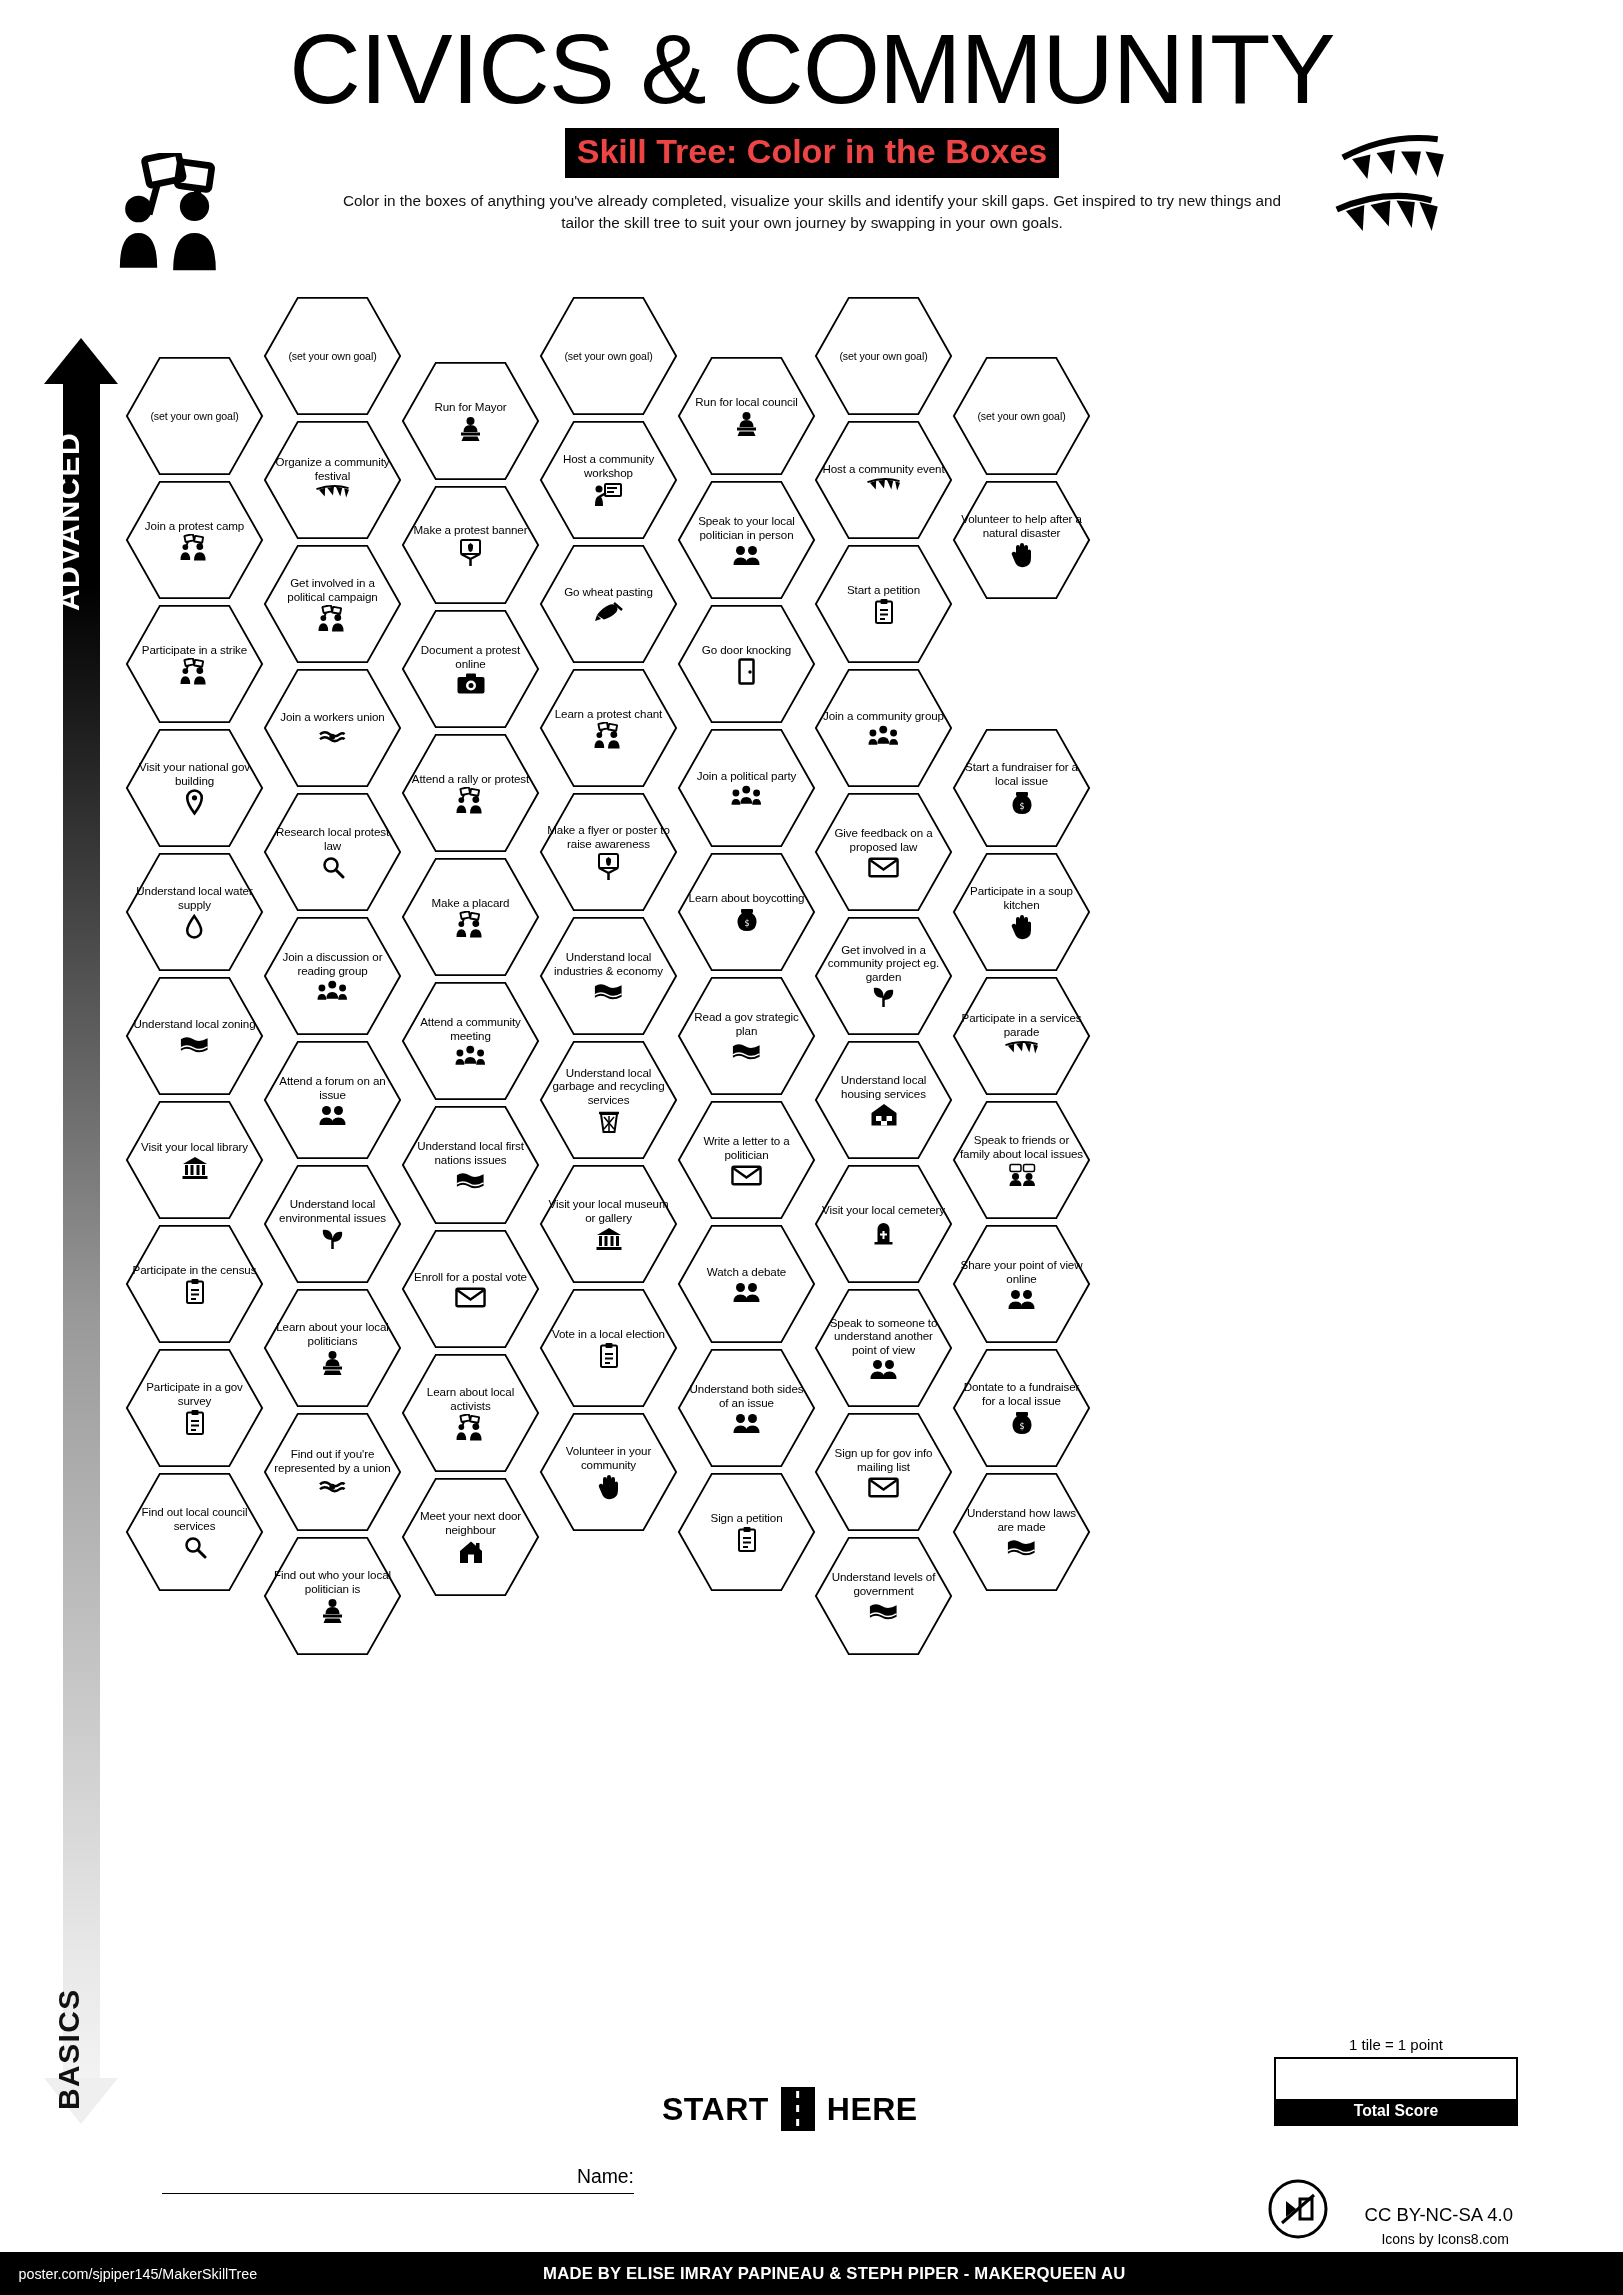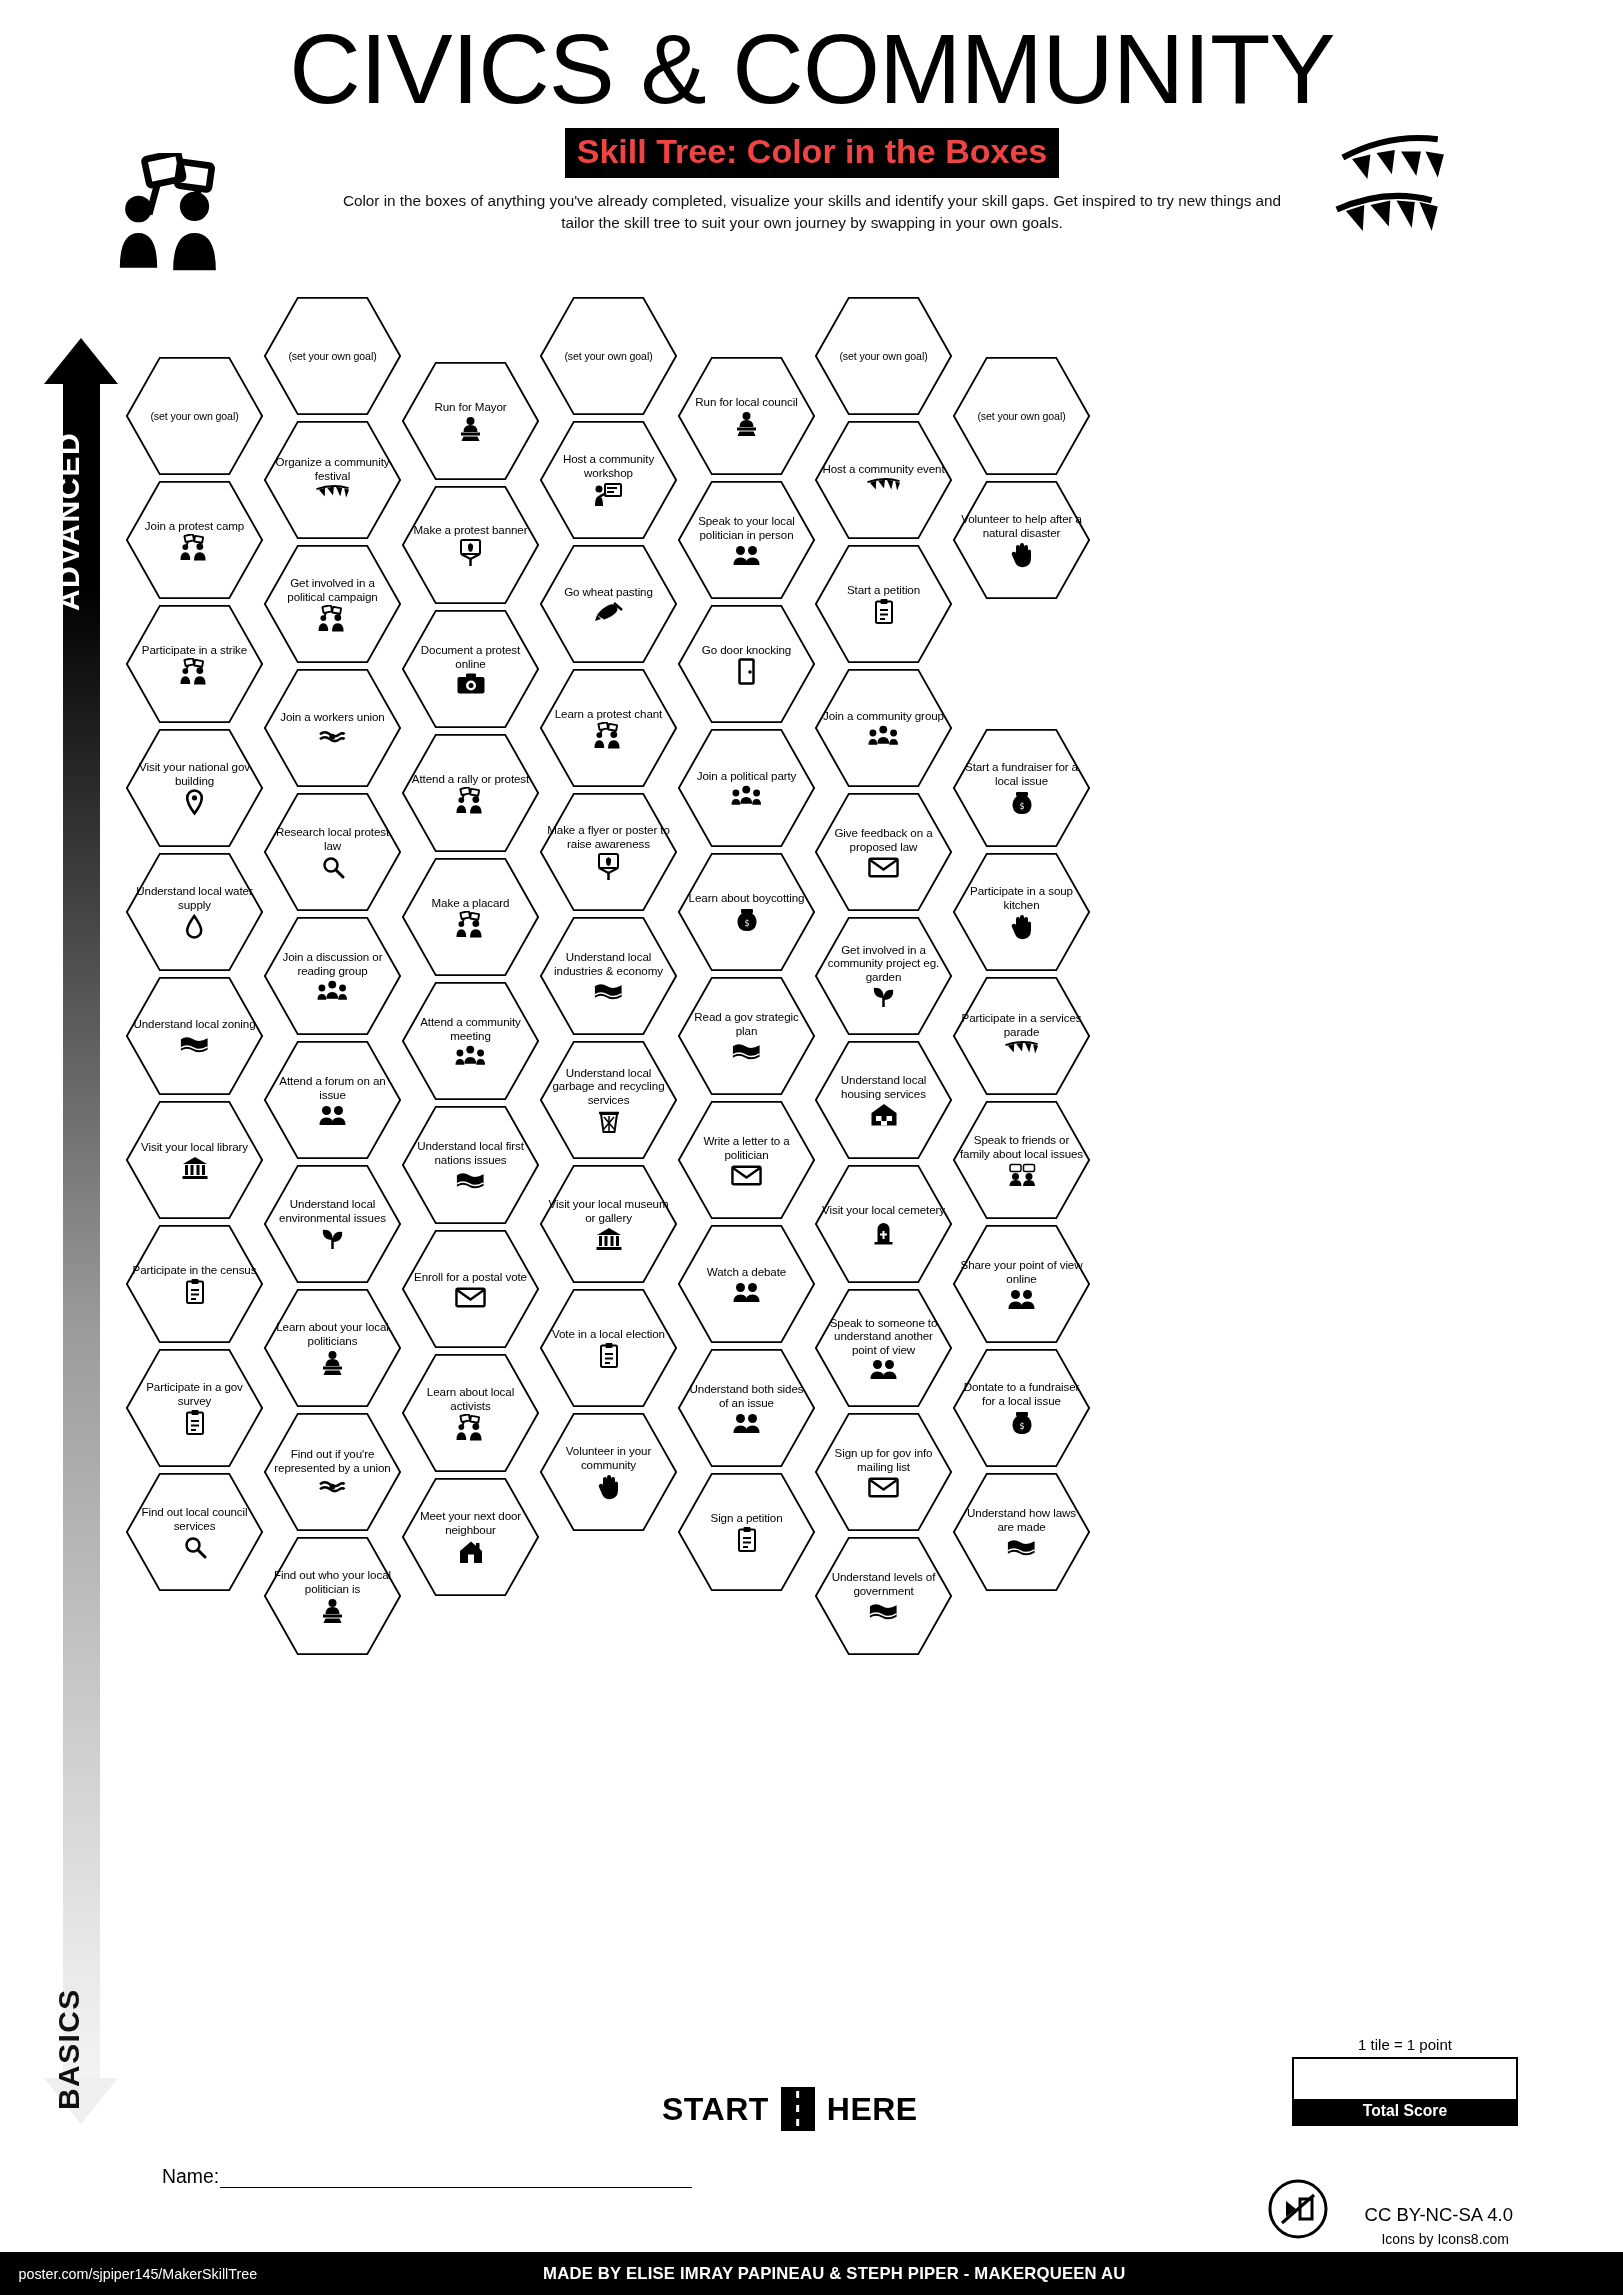--- a/index.html
+++ b/index.html
@@ -141,27 +141,28 @@
     content:""; position:absolute; left:50%; top:3.7px; transform:translateX(-50%);
     width: 3.7px; height: 37px;
     background: repeating-linear-gradient(to bottom, #fff 0 7.4px, transparent 7.4px 14px);
   }
 
   
   #name-row {
     position:absolute; left: 162px; top: 2165px;
     display:flex; align-items:flex-end; gap: 1px;
     font-size: 19.4px;
+    flex-direction: column;
   }
   #name-line { width: 472px; border-bottom: 1.9px solid #000; height: 4.6px; }
 
   
   #score-box {
     position:absolute; right: 106px; top: 2036px;
-    width: 226px;
+    width: 244px;
   }
   #score-note { text-align:center; font-size: 15px; margin-bottom: 3.7px; }
   #score-frame {
     border: 2.3px solid #000; height: 69px; background:#fff;
     position:relative;
   }
   #score-label {
     position:absolute; left:0; bottom:0; width:100%;
     background:#000; color:#fff; text-align:center;
     font-size: 15.7px; padding: 2.8px 0 3.7px 0; font-weight: bold;

